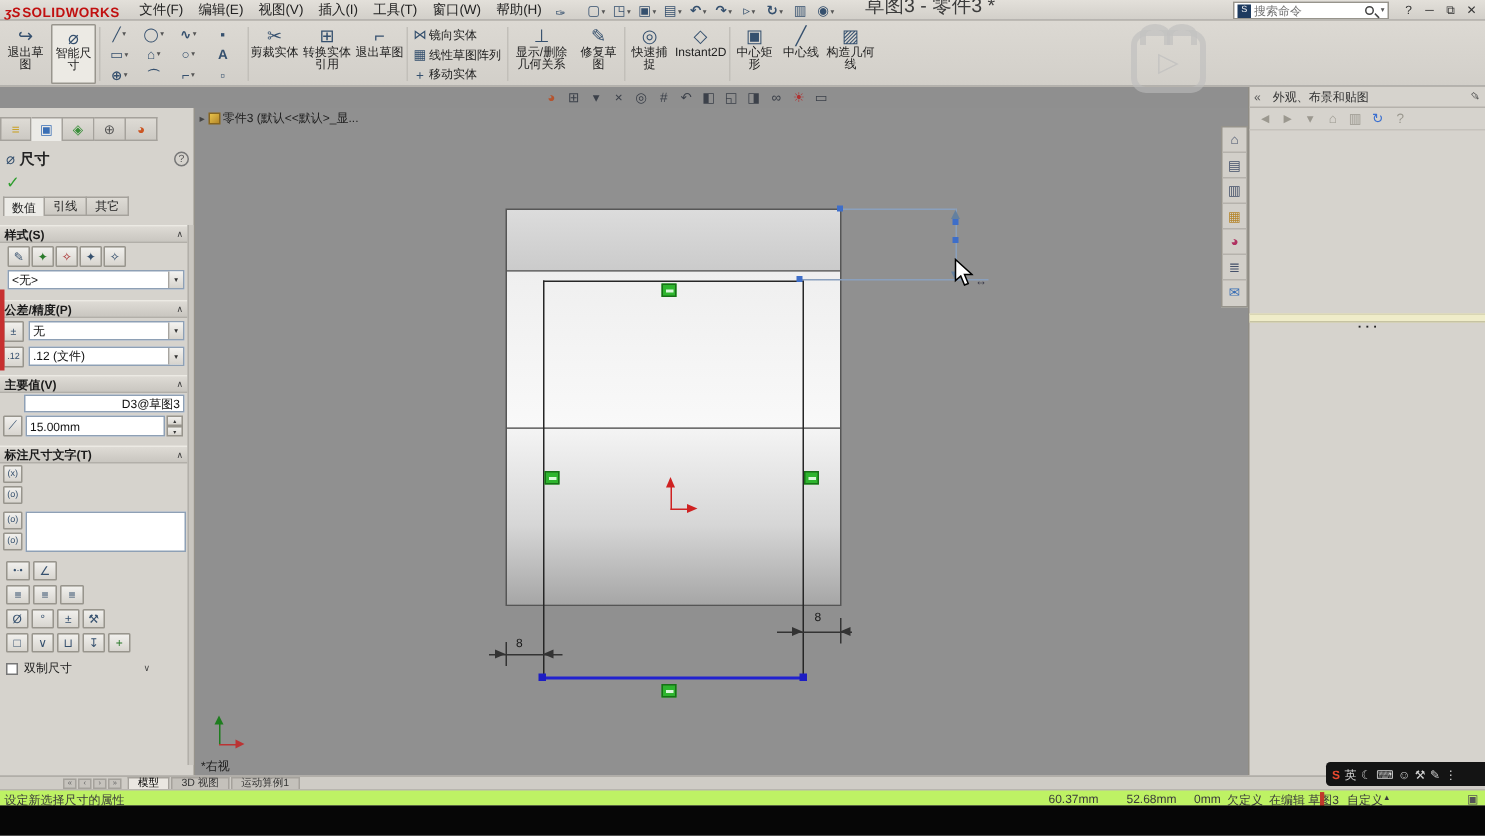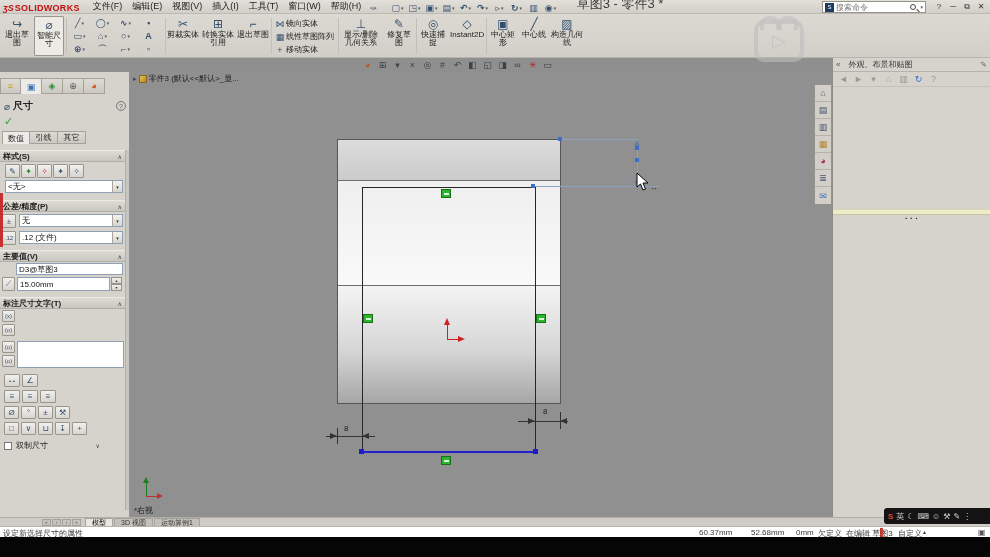--- a/index.html
+++ b/index.html
@@ -74,21 +74,21 @@
 .sidetabs{position:absolute;left:814px;top:84px;width:18px;background:#d2cfc9;border:1px solid #96938b;z-index:5}
 .sidetabs .st{height:17px;border-bottom:1px solid #b5b2ac;display:flex;align-items:center;justify-content:center;font-size:9px;color:#44506a}
 .splitter{position:absolute;background:#efecc9;border-top:1px solid #d9d6b4;border-bottom:1px solid #c6c3a2}
 
 .bottombar{left:0;top:517px;width:990px;height:9px;background:#cfccc6;border-top:1px solid #b1aea8;z-index:5;display:flex;align-items:center}
 .navbtn{width:9px;height:7px;border:1px solid #a5a29c;background:#c6c3bd;font-size:5px;line-height:5px;text-align:center;color:#666;margin-right:1px}
 .btab{height:8px;font-size:7px;line-height:8px;padding:0 6px;color:#333;background:#c4c1bb;border:1px solid #a5a29c;border-bottom:0;margin-right:1px}
 .btab.active{background:#eae7e1;color:#000}
 .tray{position:absolute;left:884px;top:508px;width:106px;height:16px;background:#141414;border-radius:3px 0 0 3px;display:flex;align-items:center;gap:3px;padding:0 4px;z-index:7}
 .tray span{font-size:8px;color:#d3d3d3}
-.statusbar{left:0;top:526px;width:990px;height:11px;background:#ffffff;border-top:1px solid #b8b5af;z-index:5;font-size:8px;color:#3a3a3a}
+.statusbar{left:0;top:526px;width:990px;height:11px;background:#bef264;border-top:1px solid #b8b5af;z-index:5;font-size:8px;color:#3a3a3a}
 .sv{position:absolute;top:1px;font-size:8px;color:#3a3a3a;white-space:nowrap}
 .blackbar{left:0;top:537px;width:990px;height:20px;background:#060606;z-index:5}
 
 .watermark{position:absolute;left:754px;top:12px;width:236px;height:58px;z-index:60;pointer-events:none;display:flex;align-items:center;gap:6px;opacity:.85}
 .wm-logo{width:50px;height:42px;border:4px solid rgba(190,190,190,.7);border-radius:10px;position:relative;display:flex;align-items:center;justify-content:center;flex:none}
 .wm-logo:before,.wm-logo:after{content:"";position:absolute;top:-8px;width:12px;height:10px;border:4px solid rgba(190,190,190,.7);border-radius:50% 50% 0 0;border-bottom:0}
 .wm-logo:before{left:2px}.wm-logo:after{right:2px}
 .wm-play{color:rgba(190,190,190,.8);font-size:18px}
 .wm-text{font-size:47px;font-weight:bold;letter-spacing:2px;color:rgba(215,215,215,.14);-webkit-text-stroke:2px rgba(195,195,195,.75);white-space:nowrap;line-height:56px}
 
@@ -408,21 +408,21 @@
     <div class="sbtn" style="left:2px;top:159px;width:14px;font-size:6px">.12</div>
     <div class="dd" style="left:19px;top:159px;width:104px">
       <span>.12 (文件)</span>
       <span class="dc">▾</span>
     </div>
 
     <div class="sechdr" style="top:178px">
       <span>主要值(V)</span>
       <span class="chev">∧</span>
     </div>
-    <input class="inp" style="left: 16px; top: 191px; width: 107px; height: 12px;" readonly="" value="D3@草图3">
+    <input class="inp" style="left: 16px; top: 191px; width: 107px; height: 12px; text-align: right;" readonly="" value="D3@草图3">
     <div class="sbtn" style="left:2px;top:205px;width:13px">⟋</div>
     <input class="inp" style="left: 17px; top: 205px; width: 93px; height: 14px;" readonly="" value="15.00mm">
     <div class="spin" style="left:111px;top:205px">
       <span>▴</span>
       <span>▾</span>
     </div>
 
     <div class="sechdr" style="top:225px">
       <span>标注尺寸文字(T)</span>
       <span class="chev">∧</span>

